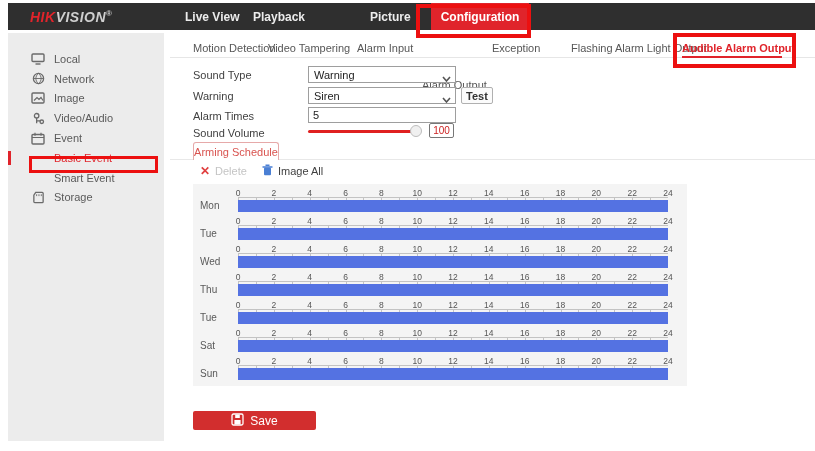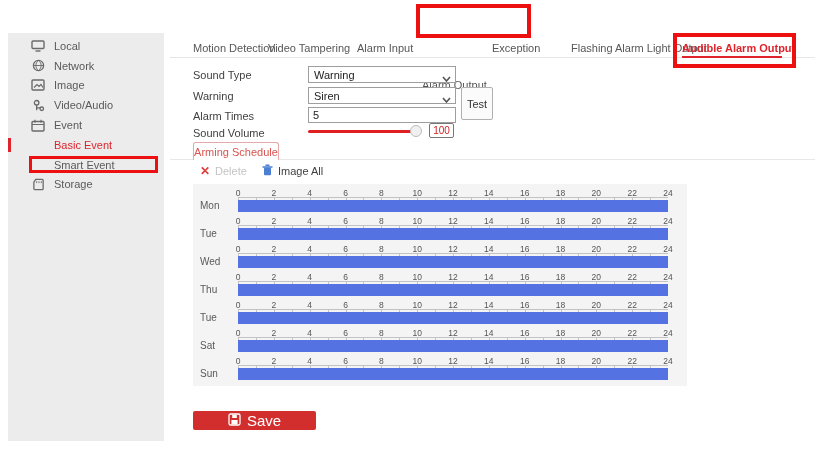--- a/index.html
+++ b/index.html
@@ -10,42 +10,42 @@
   .topbar { position:absolute; left:8px; top:3px; width:807px; height:27px; background:#2f2f2f; }
   .brand { position:absolute; left:22px; top:6px; font-style:italic; font-weight:bold; font-size:14px; letter-spacing:.5px; }
   .brand .hik { color:#e0242b; }
   .brand .vision { color:#cfcfcf; }
   .brand .reg { color:#cfcfcf; font-size:8px; vertical-align:super; font-style:normal; }
   .nav-item { position:absolute; top:7px; font-size:12px; font-weight:600; color:#ececec; cursor:pointer; }
   .nav-active { position:absolute; top:0; height:27px; background:#e0242b; color:#fff; font-size:12px; font-weight:700;
                 display:flex; align-items:center; justify-content:center; cursor:pointer; }
 
   
-  .sidebar { position:absolute; left:8px; top:33px; width:156px; height:408px; background:#ececec; padding-top:3px; }
+  .sidebar { position:absolute; left:8px; top:33px; width:156px; height:408px; background:#ececec; padding-top:16px; }
   .sb-item { position:relative; height:19.8px; display:flex; align-items:center; cursor:pointer; }
   .sb-icon { width:16px; margin-left:22px; display:flex; align-items:center; justify-content:center; }
   .sb-label { margin-left:8px; font-size:11px; color:#5a5a5a; }
   .sb-item.active .sb-label { color:#e0242b; }
   .sb-item.active::before { content:""; position:absolute; left:0; top:3px; width:3px; height:14px; background:#e0242b; }
 
   
   .tab { position:absolute; top:42px; font-size:11px; color:#565656; cursor:pointer; white-space:nowrap; }
   .tab.active { color:#e0242b; font-weight:700; }
   .tabs-divider { position:absolute; left:170px; top:57px; width:645px; height:1px; background:#e6e6e6; }
   .tab-underline { position:absolute; left:682px; top:56px; width:100px; height:2px; background:#e0242b; }
 
   
   .f-label { position:absolute; left:193px; font-size:11px; color:#414141; }
   .select-box { position:absolute; left:308px; width:148px; height:17px; border:1px solid #9e9e9e; background:#fff;
                 font-size:11px; color:#222; display:flex; align-items:center; padding-left:5px; cursor:pointer; }
   .select-box .chev { position:absolute; right:4px; top:5px; }
   .text-input { position:absolute; left:308px; width:148px; height:16px; border:1px solid #9e9e9e; background:#fff;
                 font-size:11px; color:#222; padding-left:4px; font-family:"Liberation Sans", sans-serif; }
-  .test-btn { position:absolute; left:461px; top:87px; width:32px; height:33px; border:1px solid #b0b0b0; border-radius:2px;
-              background:#fbfbfb; font-size:11px; color:#333; display:flex; align-items:center; justify-content:center; cursor:pointer; }
+  .test-btn { position:absolute; left:461px; top:87px; width:32px; height:17px; border:1px solid #b0b0b0; border-radius:2px;
+              background:#fbfbfb; font-size:11px; color:#333; display:flex; align-items:center; justify-content:center; cursor:pointer;font-weight:bold; }
   .slider-track { position:absolute; left:308px; top:130px; width:108px; height:3px; background:#e02020; border-radius:2px; cursor:pointer; }
   .slider-knob { position:absolute; left:410px; top:125px; width:12px; height:12px; border-radius:50%; background:#f0f0f0; border:1px solid #bdbdbd; cursor:pointer; }
   .vol-box { position:absolute; left:429px; top:123px; width:25px; height:15px; border:1px solid #777; border-radius:2px;
              font-size:10px; color:#c22; display:flex; align-items:center; justify-content:center; background:#fff; }
 
   
   .arming-tab { position:absolute; left:193px; top:142px; width:86px; height:18px; background:#fff; border:1px solid #e6a9a9;
                 border-bottom:none; border-radius:3px 3px 0 0; color:#d9534f; font-size:11px; display:flex; align-items:center;
                 justify-content:center; z-index:2; cursor:pointer; }
   .arming-divider { position:absolute; left:170px; top:159px; width:645px; height:1px; background:#e8e8e8; }
@@ -58,31 +58,42 @@
   .panel { position:absolute; left:193px; top:184px; width:494px; height:202px; background:#f4f4f4; }
   .sch-row { position:absolute; left:0; width:494px; height:28px; }
   .day-label { position:absolute; left:7px; top:12px; width:34px; font-size:10px; color:#5a5a5a; }
   .hour-label { position:absolute; top:0; width:20px; font-size:8.5px; color:#555; text-align:center; }
   .ticks { position:absolute; left:45px; top:9px; width:430px; height:4px; border-top:1px solid #c3c3c3;
            background:repeating-linear-gradient(to right,#c3c3c3 0 1px,transparent 1px 17.92px); }
   .sch-bar { position:absolute; left:45px; top:12px; width:430px; height:12px; cursor:pointer; }
 
   
   .save-btn { position:absolute; left:193px; top:411px; width:123px; height:19px; background:#d22e2e; border-radius:2px;
-              display:flex; align-items:center; justify-content:center; gap:6px; color:#fff; font-size:15px; cursor:pointer; }
+              display:flex; align-items:center; justify-content:center; gap:6px; color:#fff; font-size:12px; cursor:pointer; }
 
   
   .annot { position:absolute; border:4px solid #ec1010; z-index:50; pointer-events:none; }
   .annot.thin { border-width:3px; }
 </style>
 </head>
 <body>
 
 <div class="page">
 
+  <div class="topbar">
+    <div class="brand">
+      <span class="hik">HIK</span><span class="vision">VISION</span><span class="reg">®</span>
+    </div>
+    <div id="topnav">
+        <div class="nav-item" style="left: 177px;">Live View</div>
+        <div class="nav-item" style="left: 245px;">Playback</div>
+        <div class="nav-item" style="left: 362px;">Picture</div>
+        <div class="nav-active" style="left: 423px; width: 98px;">Configuration</div>
+      </div>
+  </div>
 
   <div class="sidebar" id="sidebar">
       <div class="sb-item">
         <span class="sb-icon">
           <svg width="14" height="12" viewBox="0 0 14 12">
             <rect x="1" y="1" width="12" height="7.5" rx="1" fill="none" stroke="#6a6a6a" stroke-width="1.4"></rect>
             <path d="M4.5 11h5" stroke="#6a6a6a" stroke-width="1.4"></path>
           </svg>
         </span>
         <span class="sb-label">Local</span>

